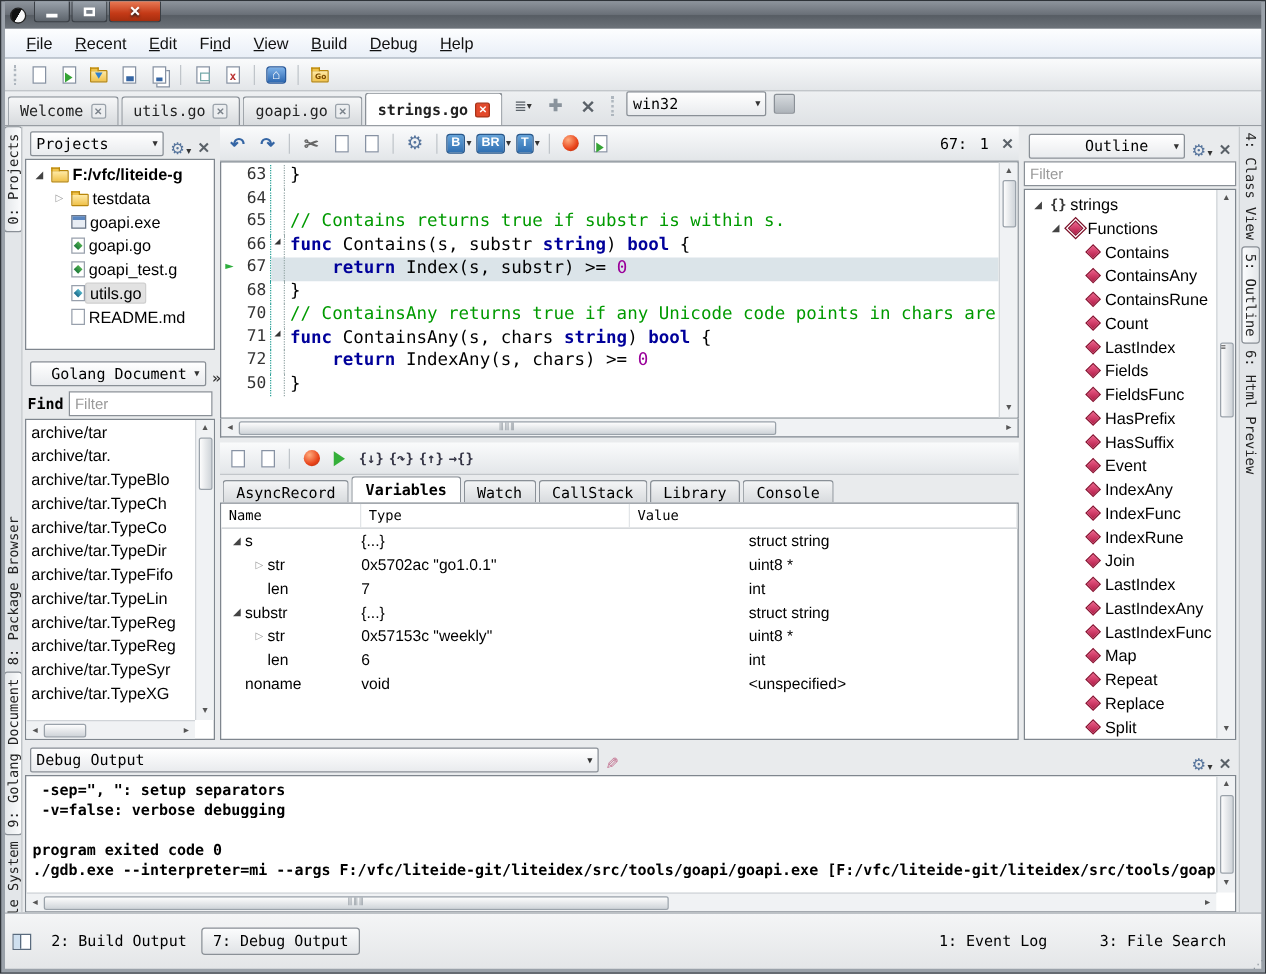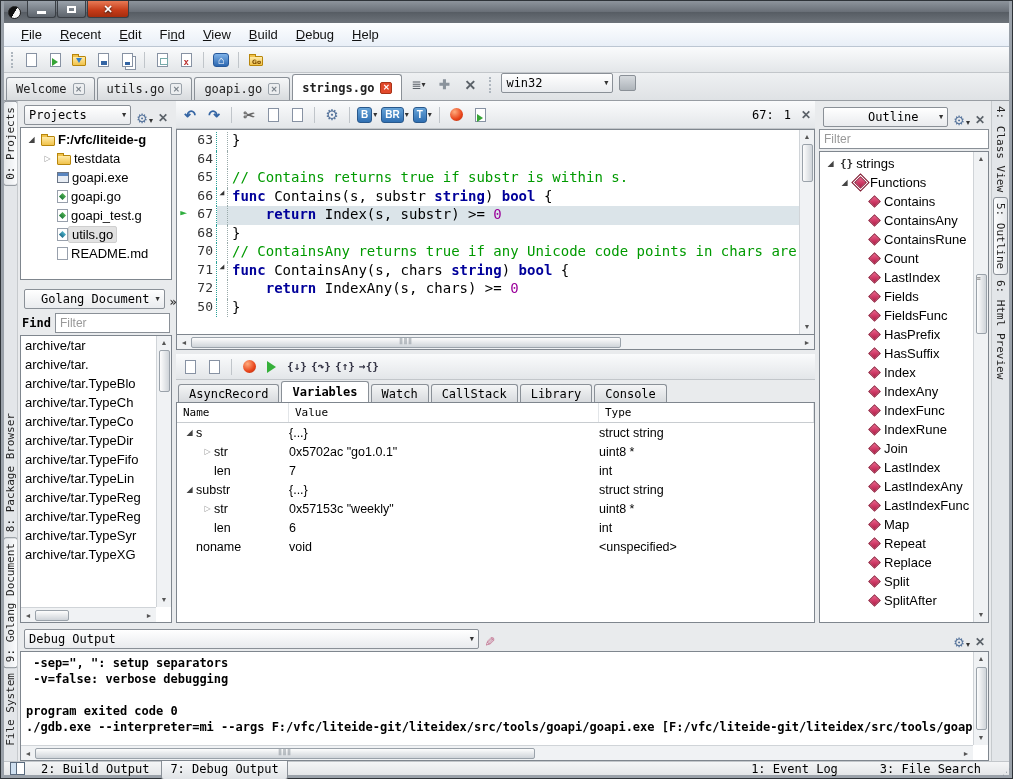--- a/index.html
+++ b/index.html
@@ -164,21 +164,21 @@
   .diamond{width:9px;height:9px;background:linear-gradient(135deg,#ef5f8a,#b01c47);
     border:1px solid #8a1030;transform:rotate(45deg);flex:0 0 auto;margin:0 2px;}
   .diamond.framed{outline:1px solid #7a1028;outline-offset:1px;}
   .braces{font:bold 11px "DejaVu Sans Mono",monospace;color:#333;}
   
   .dbgout{height:138px;display:flex;flex-direction:column;padding:2px 2px 0;}
   .dbgout .panelhead{height:26px;}
   .pen{font-size:13px;color:#c06a8a;transform:rotate(90deg);}
   .dbgtext{flex:1;font:bold 12px "DejaVu Sans Mono",monospace;white-space:pre;overflow:hidden;padding:3px 5px;line-height:16px;}
   
-  .statusbar{height:14px;background:linear-gradient(#f4f5f6,#e4e6e8);border-top:1px solid #c2c6ca;
+  .statusbar{height:45px;background:linear-gradient(#f4f5f6,#e4e6e8);border-top:1px solid #c2c6ca;
     display:flex;align-items:center;gap:8px;padding:0 6px;font:12px "DejaVu Sans Mono",monospace;}
   .sb-toggle{width:15px;height:13px;border:1px solid #5a6b7e;background:#fff;position:relative;}
   .sb-toggle::before{content:"";position:absolute;left:0;top:0;bottom:0;width:5px;background:#cfe0f0;border-right:1px solid #5a6b7e;}
   .sbtn{padding:3px 8px;border-radius:3px;}
   .sbtn.pressed{border:1px solid #8a9097;background:linear-gradient(#fbfcfd,#e0e3e6);}
   .sb-right{margin-left:auto;display:flex;gap:26px;padding-right:14px;}
   .rgrip{position:absolute;right:1px;bottom:1px;font-size:9px;color:#8a929a;}
   .spacer{flex:1;}
 </style>
 </head>
@@ -484,22 +484,22 @@
               <div class="dtab">AsyncRecord</div>
               <div class="dtab active">Variables</div>
               <div class="dtab">Watch</div>
               <div class="dtab">CallStack</div>
               <div class="dtab">Library</div>
               <div class="dtab">Console</div>
             </div>
           <div class="whitebox varstable">
             <div class="vhead" id="vhead">
                 <span class="hc c-name">Name</span>
+                <span class="hc c-type">Type</span>
                 <span class="hc c-val">Value</span>
-                <span class="hc c-type">Type</span>
               </div>
             <div id="vrows">
                 <div class="vrow">
                   <span class="vc c-name" style="padding-left: 6px;">
                     <span class="exp">◢</span>
                     <span>s</span>
                   </span>
                   <span class="vc c-val">{...}</span>
                   <span class="vc c-type">struct string</span>
                 </div>
@@ -617,21 +617,21 @@
                   <span class="tlabel">HasPrefix</span>
                 </div>
                 <div class="trow" style="padding-left: 30px;">
                   <span class="exp"></span>
                   <span class="diamond"></span>
                   <span class="tlabel">HasSuffix</span>
                 </div>
                 <div class="trow" style="padding-left: 30px;">
                   <span class="exp"></span>
                   <span class="diamond"></span>
-                  <span class="tlabel">Index</span>
+                  <span class="tlabel">Event</span>
                 </div>
                 <div class="trow" style="padding-left: 30px;">
                   <span class="exp"></span>
                   <span class="diamond"></span>
                   <span class="tlabel">IndexAny</span>
                 </div>
                 <div class="trow" style="padding-left: 30px;">
                   <span class="exp"></span>
                   <span class="diamond"></span>
                   <span class="tlabel">IndexFunc</span>

